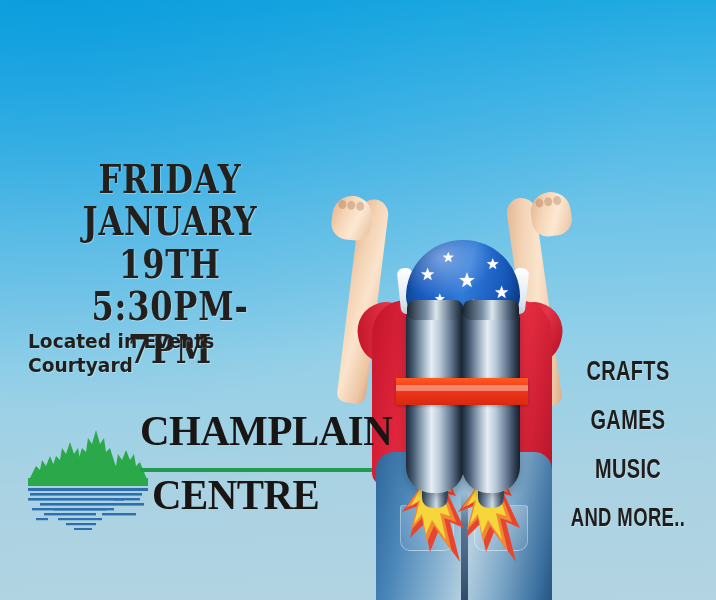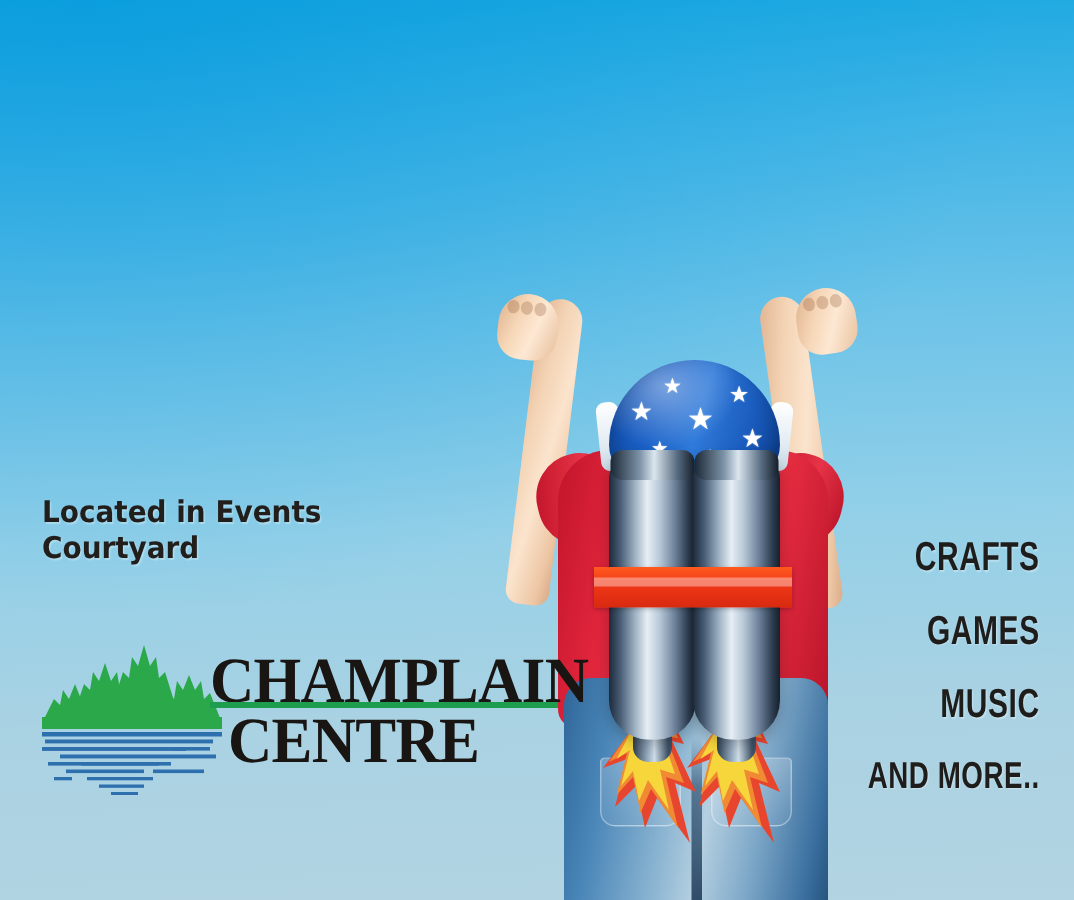--- a/index.html
+++ b/index.html
@@ -171,41 +171,41 @@
     font-size: 20px;
     font-weight: 700;
     color: #211e1c;
     letter-spacing: 0px;
     transform: scaleX(0.93);
     transform-origin: 0 50%;
     text-shadow: 1px 1px 1px rgba(255,255,255,0.30);
   }
 
   .activities {
-    position: absolute; left: 540px; top: 358px; width: 176px; text-align: right;
+    position: absolute; left: 540px; top: 358px; width: 176px; text-align: center;
     font-family: "Liberation Sans", sans-serif;
     color: #1f1d1c;
   }
   .act-item {
     font-size: 27px;
     font-weight: 700;
     letter-spacing: 0.5px;
     line-height: 1.0;
     margin-bottom: 22px;
     transform: scaleX(0.74);
     transform-origin: 50% 50%;
     text-shadow: 1px 1px 1px rgba(255,255,255,0.30);
   }
   .act-item.last { font-size: 25px; margin-bottom: 0; }
 
   
   .logo { position: absolute; left: 28px; top: 408px; width: 330px; height: 125px; }
   .logo-mark { position: absolute; left: 0; top: 0; width: 120px; height: 122px; }
   .logo-text {
-    position: absolute; left: 112px; top: 28px; width: 232px;
+    position: absolute; left: 112px; top: 4px; width: 232px;
     font-family: "Liberation Serif", serif;
     color: #191513;
     line-height: 0.90;
   }
   .logo-champlain {
     font-size: 43px; font-weight: 700; letter-spacing: -0.5px;
     transform: scaleX(0.95); transform-origin: 0 50%;
   }
   .logo-rule {
     position: absolute; left: 112px; top: 60px; width: 232px; height: 4px;
@@ -278,20 +278,25 @@
     <div class="bottle bottle-l"></div>
     <div class="bottle bottle-r"></div>
     <div class="bottle-cap cap-l"></div>
     <div class="bottle-cap cap-r"></div>
     <div class="tape">
       <div class="tape-shine"></div>
     </div>
   </div>
 
 
+  <div class="datebox">
+    <div class="date-line dl1">FRIDAY</div>
+    <div class="date-line dl2">JANUARY 19TH</div>
+    <div class="date-line dl3">5:30PM-7PM</div>
+  </div>
 
   <div class="located">Located in Events Courtyard</div>
 
   <div class="activities">
     <div class="act-item">CRAFTS</div>
     <div class="act-item">GAMES</div>
     <div class="act-item">MUSIC</div>
     <div class="act-item last">AND MORE..</div>
   </div>
 

